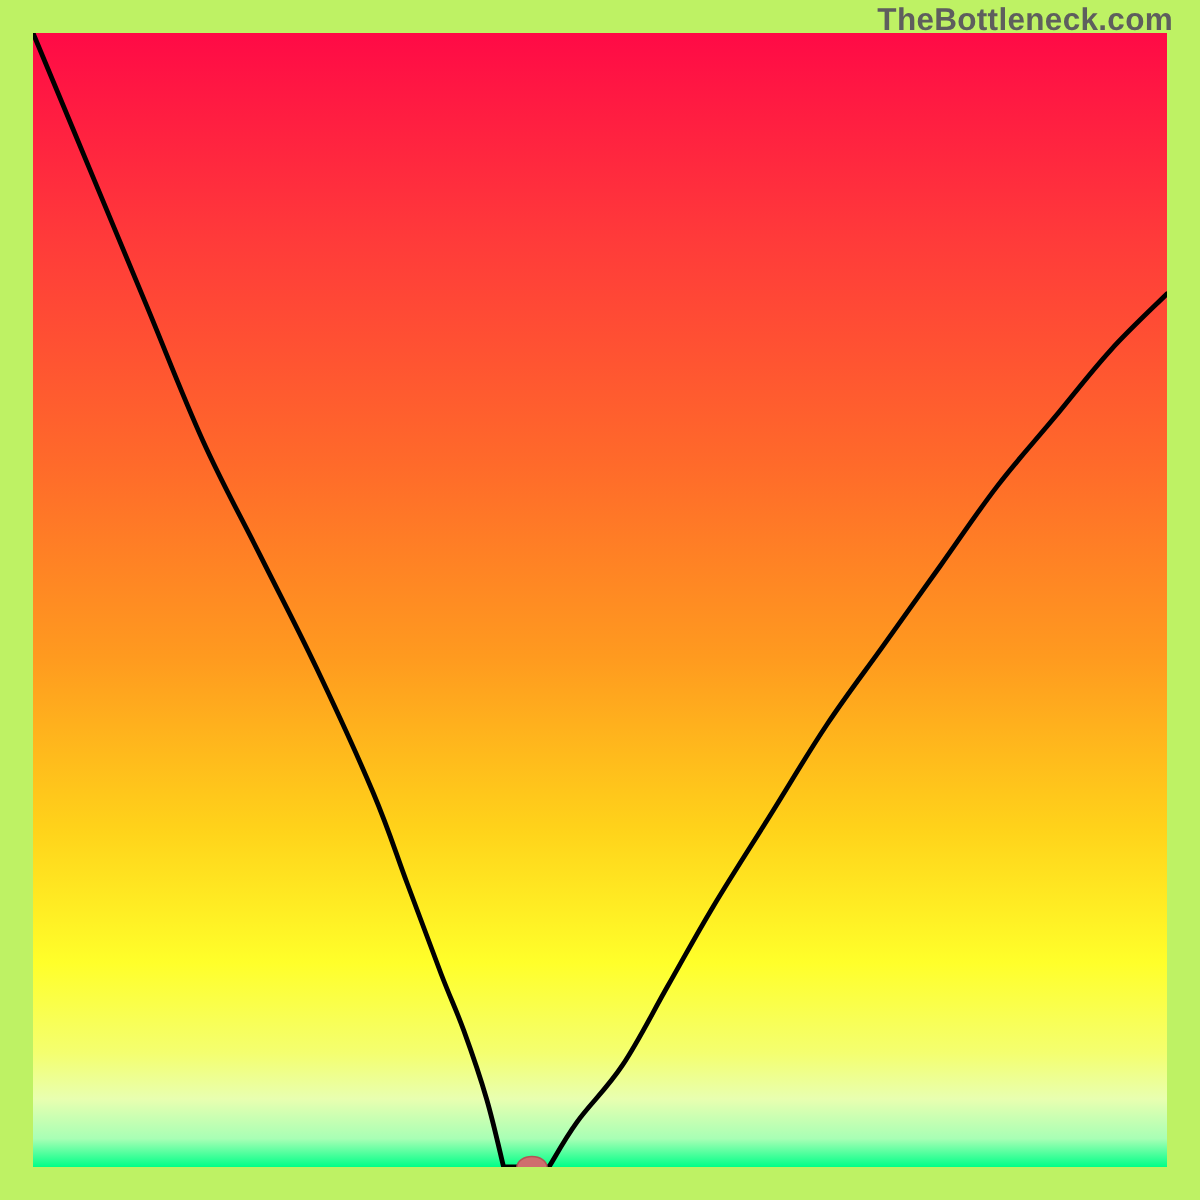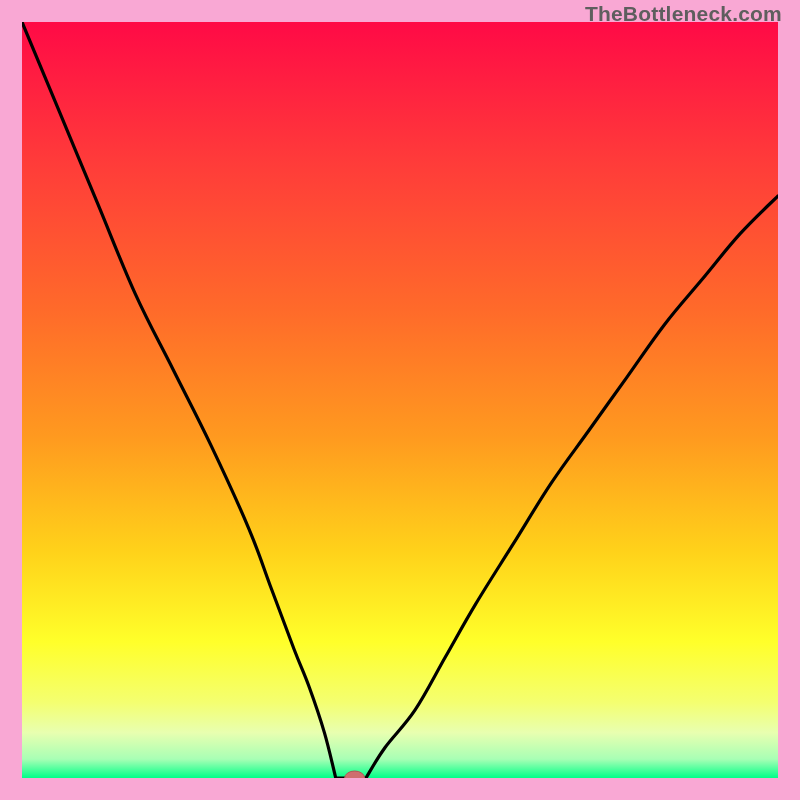--- a/index.html
+++ b/index.html
@@ -7,21 +7,21 @@
     padding: 0;
     width: 800px;
     height: 800px;
     background: #000;
     overflow: hidden;
   }
   .stage {
     position: relative;
     width: 800px;
     height: 800px;
-    background: #f9a8d4;
+    background: #bef264;
   }
   .plot {
     position: absolute;
     left: 22px;
     top: 22px;
     width: 756px;
     height: 756px;
   }
   .plot svg {
     display: block;

